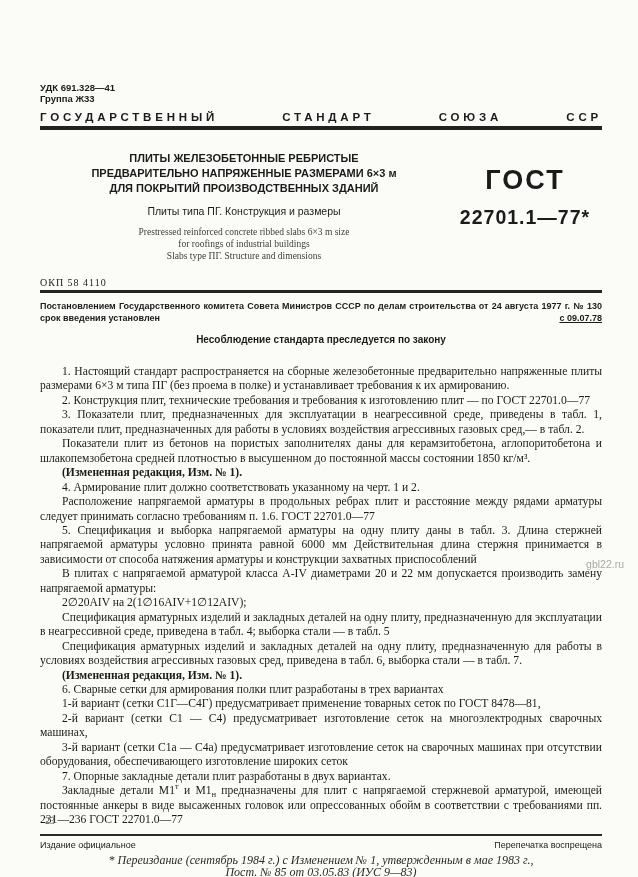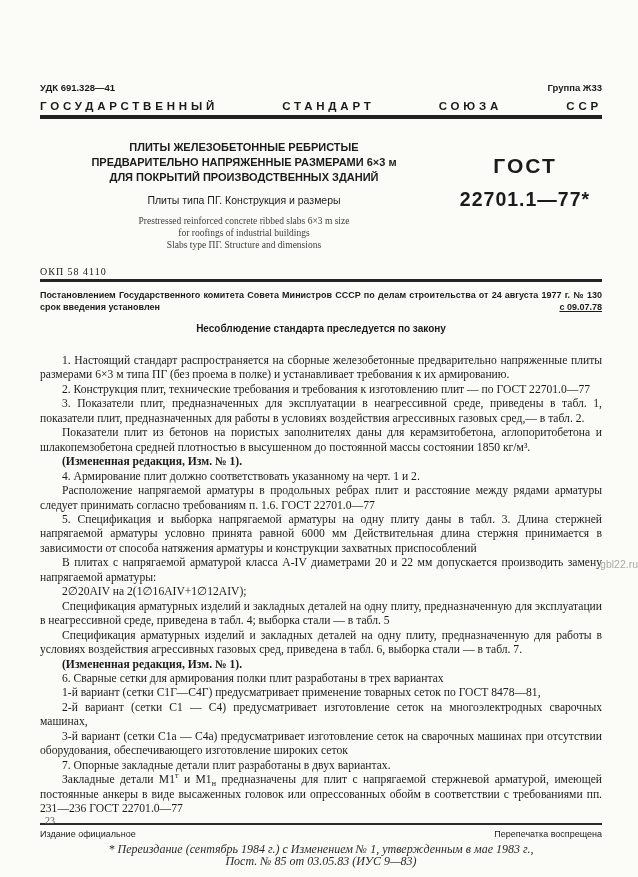--- a/index.html
+++ b/index.html
@@ -9,39 +9,39 @@
     margin:0 auto;
     background:#fbfbf8;
     color:#1b1b1b;
     overflow:hidden;
     box-sizing:border-box;
     padding:82px 36px 0 40px;
     font-family:"Liberation Serif", serif;
   }
   
   .header-meta{display:flex;justify-content:space-between;align-items:baseline;
-    font-family:"Liberation Sans",sans-serif;font-weight:bold;font-size:9.5px;}
+    font-family:"Liberation Sans",sans-serif;font-weight:bold;font-size:9.5px;flex-direction:column;}
   .gost-heading{margin-top:7px;font-family:"Liberation Sans",sans-serif;
     font-weight:bold;font-size:11.5px;letter-spacing:0.33em;
     text-align:justify;text-align-last:justify;white-space:nowrap;overflow:hidden;}
   .rule-thick{height:4px;background:#222;margin-top:3px;}
   .rule-mid{height:3px;background:#242424;margin-top:2px;}
   .rule-thin{height:2px;background:#2a2a2a;margin-top:6px;}
 
   
   .title-row{display:flex;margin-top:21px;}
   .title-left{width:408px;text-align:center;}
   .title-ru{font-family:"Liberation Sans",sans-serif;font-weight:bold;
     font-size:11px;line-height:15px;}
   .title-sub{font-family:"Liberation Sans",sans-serif;font-weight:normal;
     font-size:10.5px;margin-top:9px;}
   .title-en{font-size:9.5px;line-height:12px;color:#3c3c3c;margin-top:9px;}
   .title-right{flex:1;text-align:center;padding-top:14px;
     font-family:"Liberation Sans",sans-serif;font-weight:bold;}
-  .gost-label{font-size:21px;letter-spacing:2px;}
+  .gost-label{font-size:27px;letter-spacing:2px;}
   .gost-number{font-size:19.5px;margin-top:10px;letter-spacing:1px;}
 
   .okp{margin-top:15px;font-size:10px;letter-spacing:1px;}
   .decree{margin-top:7px;font-family:"Liberation Sans",sans-serif;
     font-weight:bold;font-size:9px;line-height:12px;}
   .decree-l1{text-align:justify;text-align-last:justify;}
   .decree-l2{display:flex;justify-content:space-between;}
   .decree-date{text-decoration:underline;}
   .law-notice{margin-top:10px;text-align:center;
     font-family:"Liberation Sans",sans-serif;font-weight:bold;font-size:10px;}
@@ -51,21 +51,21 @@
   .doc-body p{margin:0;text-indent:22px;}
   .doc-body p.bold{font-weight:bold;}
   .doc-body p.formula{text-align:left;}
 
   
   .footer-row{display:flex;justify-content:space-between;margin-top:4px;
     font-family:"Liberation Sans",sans-serif;font-weight:normal;font-size:9px;}
   .footnote{margin-top:4px;text-align:center;font-style:italic;
     font-size:12px;line-height:12px;color:#2b2b2b;}
   .page-number{position:absolute;left:45px;top:815px;font-size:10px;color:#555;}
-  .watermark{position:absolute;right:0;top:558px;
+  .watermark{position:absolute;right:14px;top:558px;
     font-family:"Liberation Sans",sans-serif;font-size:10.5px;color:#a9a9a6;}
   sup,sub{font-size:8px;line-height:0;}
 </style>
 </head>
 <body>
 
 <div class="page">
 
   <div class="header-meta">
     <span>УДК 691.328—41</span>

